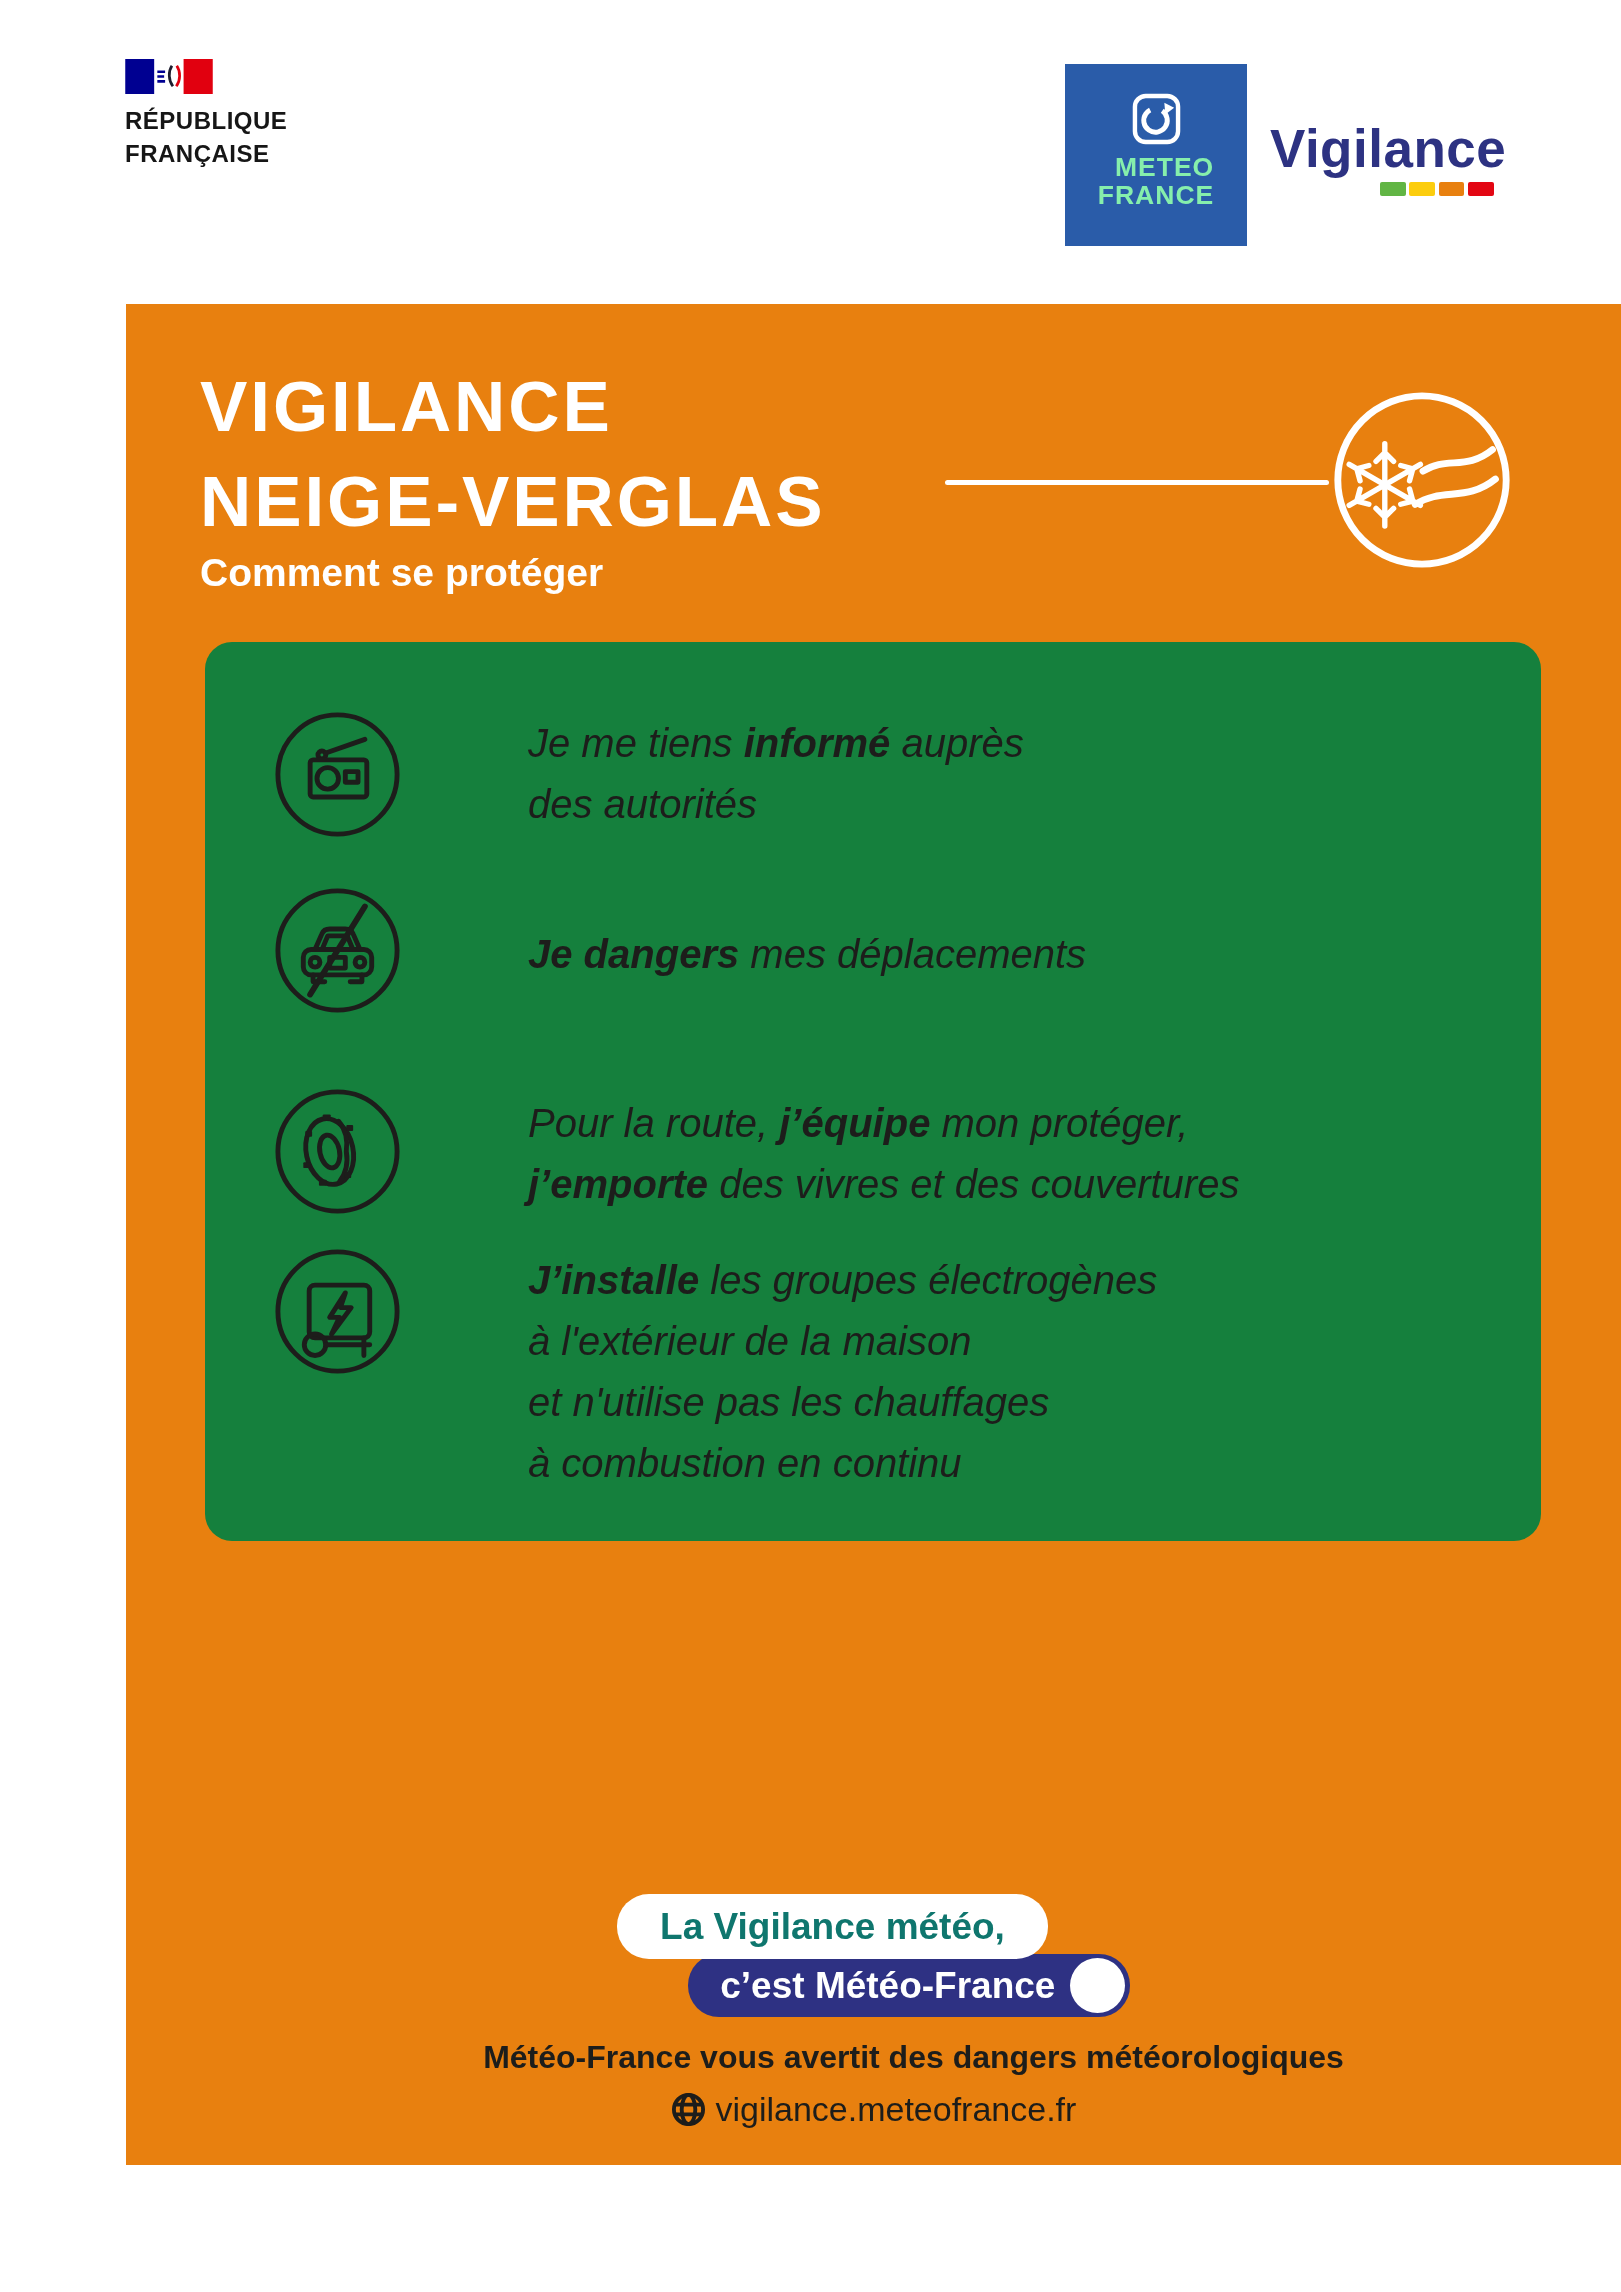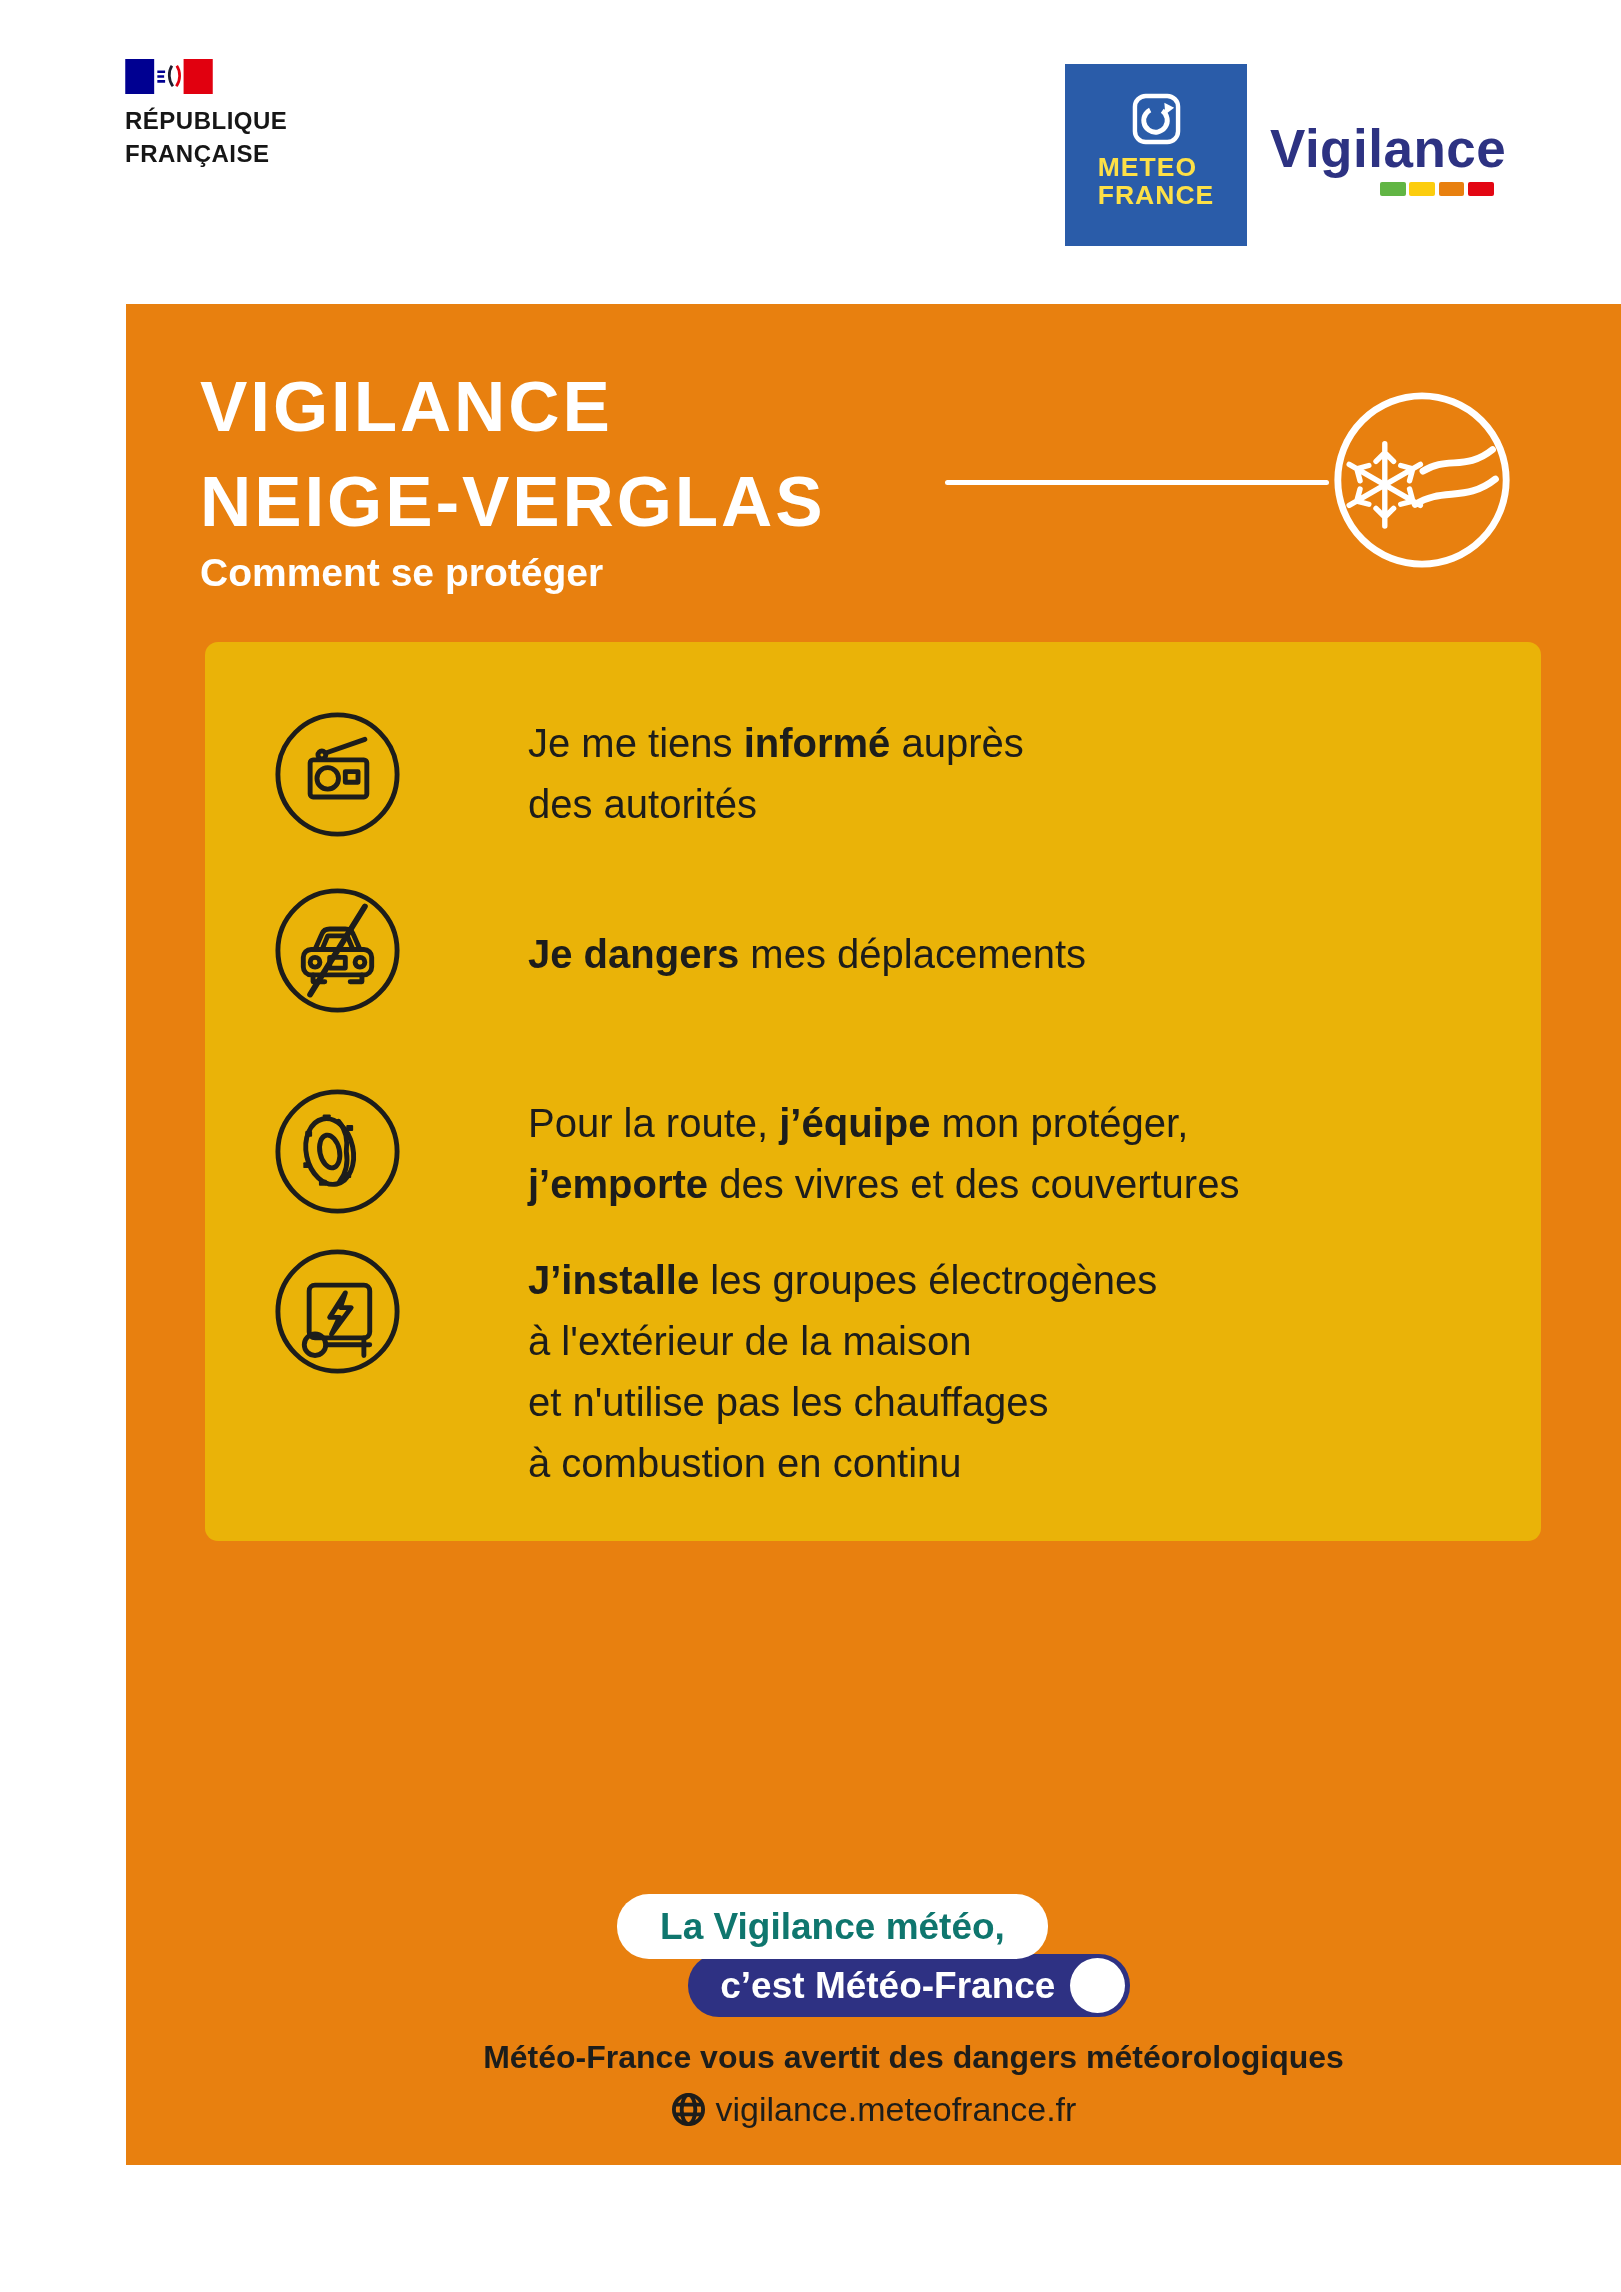--- a/index.html
+++ b/index.html
@@ -12,37 +12,37 @@
   .rf-flag{display:block;}
   .rf-title{margin-top:9.8px;font-size:24px;line-height:33px;font-weight:700;
             letter-spacing:0.5px;color:#161616;}
   .rf-motto{margin-top:15.7px;font-family:"DejaVu Serif","Liberation Serif",serif;
             font-style:italic;font-size:21.6px;line-height:25.5px;color:#161616;}
 
   
   .mf-square{left:1065px;top:64px;width:182px;height:182px;background:#2A5CA9;
              display:flex;flex-direction:column;align-items:center;}
   .mf-icon{margin-top:29px;}
-  .mf-name{margin-top:7.8px;color:#fde047;font-weight:700;font-size:26.5px;line-height:28px;
-           letter-spacing:1px;text-align:left;}
+  .mf-name{margin-top:7.8px;color:#86efac;font-weight:700;font-size:26.5px;line-height:28px;
+           letter-spacing:1px;text-align:right;}
   .vig-word{left:1270px;top:118px;font-size:53px;font-weight:700;color:#2D3282;
             letter-spacing:0.5px;}
   .vig-bars{left:1380px;top:182px;display:flex;gap:3.9px;}
   .vig-bars span{display:block;width:25.5px;height:13.7px;border-radius:2px;}
 
   
   .poster{left:126px;top:304px;width:1495px;height:1861px;background:#E8800F;}
   .poster-title{left:74px;top:55px;color:#fff;font-weight:700;font-size:71px;
                 line-height:95px;letter-spacing:2.9px;}
   .poster-subtitle{left:74px;top:247px;color:#fff;font-weight:700;font-size:39px;}
   .connector{left:819px;top:176px;width:384px;height:4.9px;background:#fff;border-radius:2.9px;}
   .hazard{left:1203px;top:83px;width:186px;height:186px;}
 
   
-  .advice{left:79px;top:338px;width:1336px;height:899px;background:#eab308;border-radius:13px;}
+  .advice{left:79px;top:338px;width:1336px;height:899px;background:#15803d;border-radius:27px;font-style:italic;}
   .it-icon{left:69px;width:127px;height:127px;}
   .it-text{left:323px;font-size:40px;line-height:61px;color:#1D1D1B;}
   .it-text p{margin:0;}
   .it-text b{font-weight:700;}
 
   
   .pill-white{left:491px;top:1590px;width:431px;height:65px;background:#fff;border-radius:32px;
               display:flex;align-items:center;justify-content:center;z-index:2;
               color:#0f766e;font-weight:700;font-size:37px;}
   .pill-blue{left:562px;top:1650px;width:442px;height:63px;background:#2E3183;border-radius:31px;

